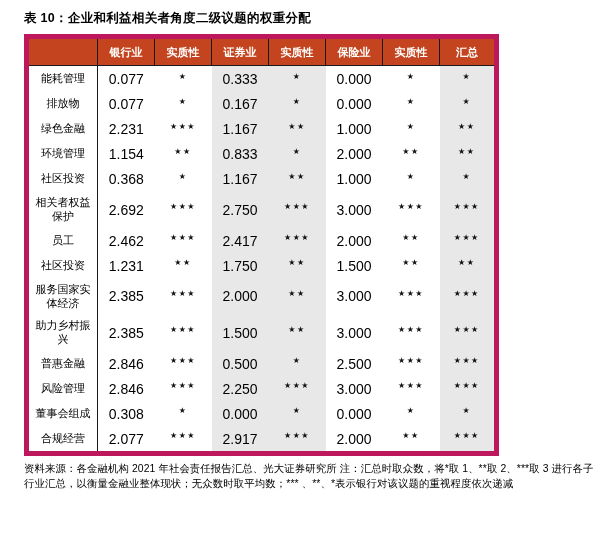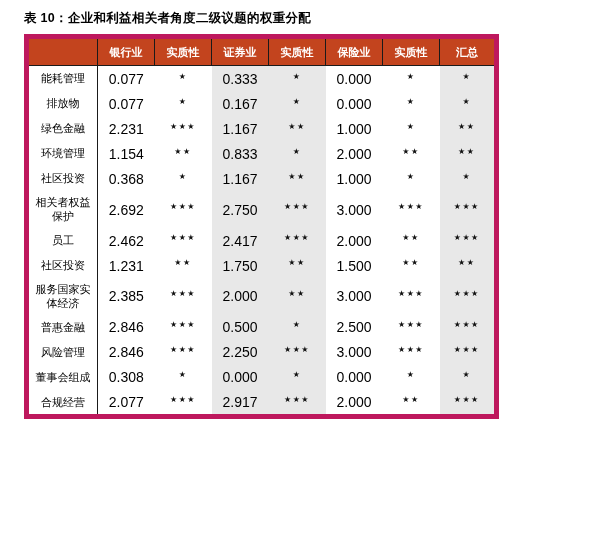--- a/index.html
+++ b/index.html
@@ -154,20 +154,30 @@
           <td class="label">服务国家实体经济</td>
           <td class="num">2.385</td>
           <td class="stars">★★★</td>
           <td class="num">2.000</td>
           <td class="stars">★★</td>
           <td class="num">3.000</td>
           <td class="stars">★★★</td>
           <td class="stars">★★★</td>
         </tr>
         <tr>
+          <td class="label">助力乡村振兴</td>
+          <td class="num">2.385</td>
+          <td class="stars">★★★</td>
+          <td class="num">1.500</td>
+          <td class="stars">★★</td>
+          <td class="num">3.000</td>
+          <td class="stars">★★★</td>
+          <td class="stars">★★★</td>
+        </tr>
+        <tr>
           <td class="label">普惠金融</td>
           <td class="num">2.846</td>
           <td class="stars">★★★</td>
           <td class="num">0.500</td>
           <td class="stars">★</td>
           <td class="num">2.500</td>
           <td class="stars">★★★</td>
           <td class="stars">★★★</td>
         </tr>
         <tr>
@@ -196,14 +206,15 @@
           <td class="stars">★★★</td>
           <td class="num">2.917</td>
           <td class="stars">★★★</td>
           <td class="num">2.000</td>
           <td class="stars">★★</td>
           <td class="stars">★★★</td>
         </tr>
       </tbody>
   </table>
 
+  <div class="footnote">资料来源：各金融机构 2021 年社会责任报告汇总、光大证券研究所  注：汇总时取众数，将*取 1、**取 2、***取 3 进行各子行业汇总，以衡量金融业整体现状；无众数时取平均数；*** 、**、*表示银行对该议题的重视程度依次递减</div>
 
 </div>
 
 </body></html>

